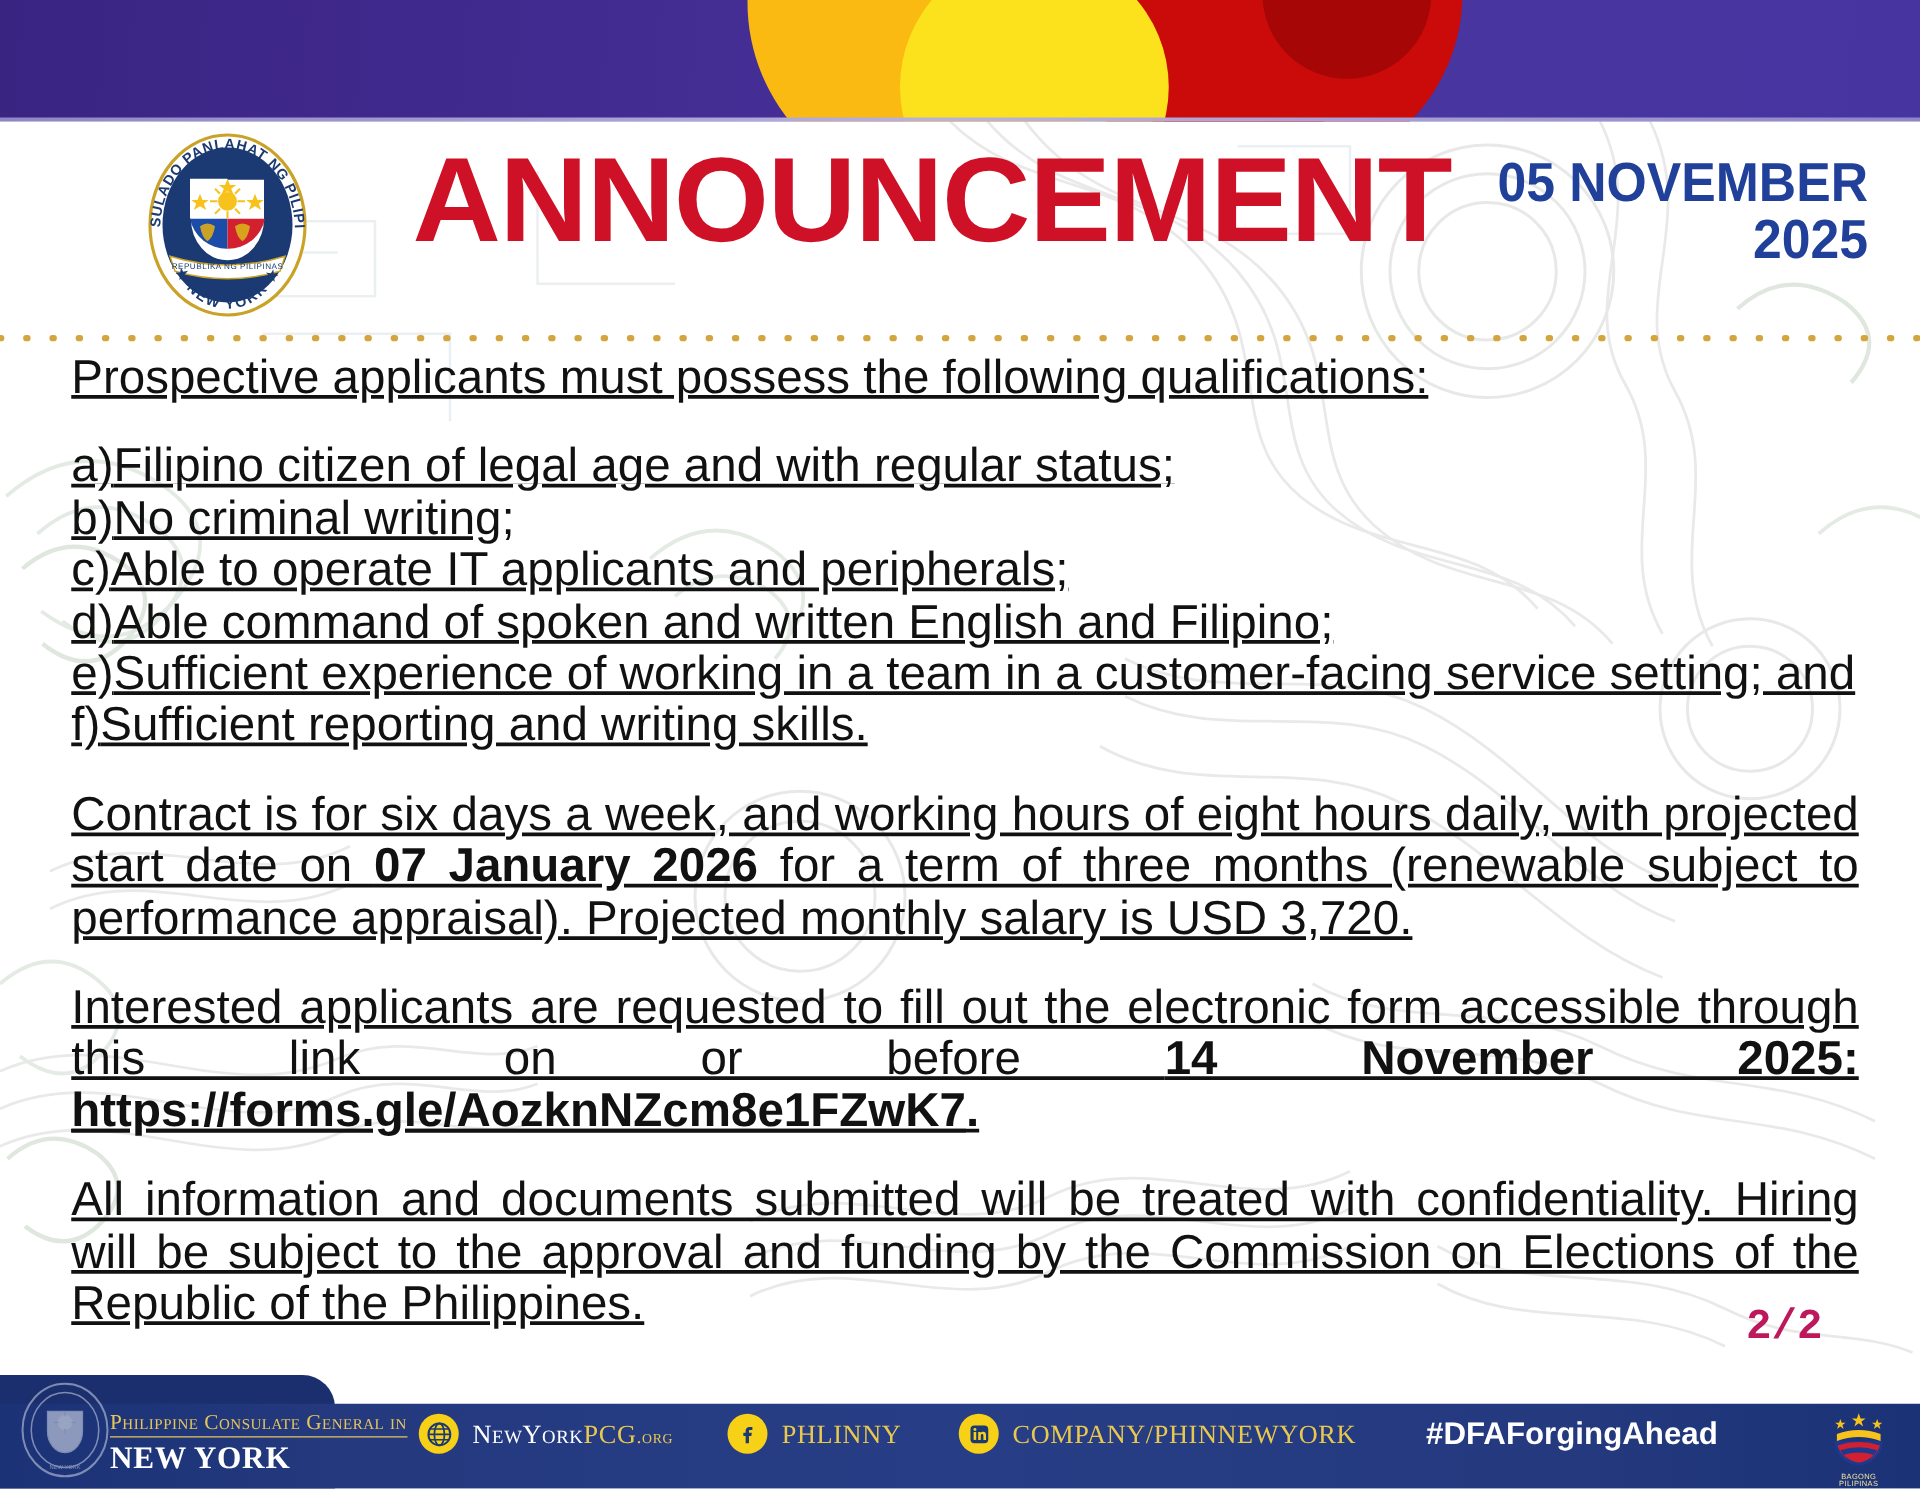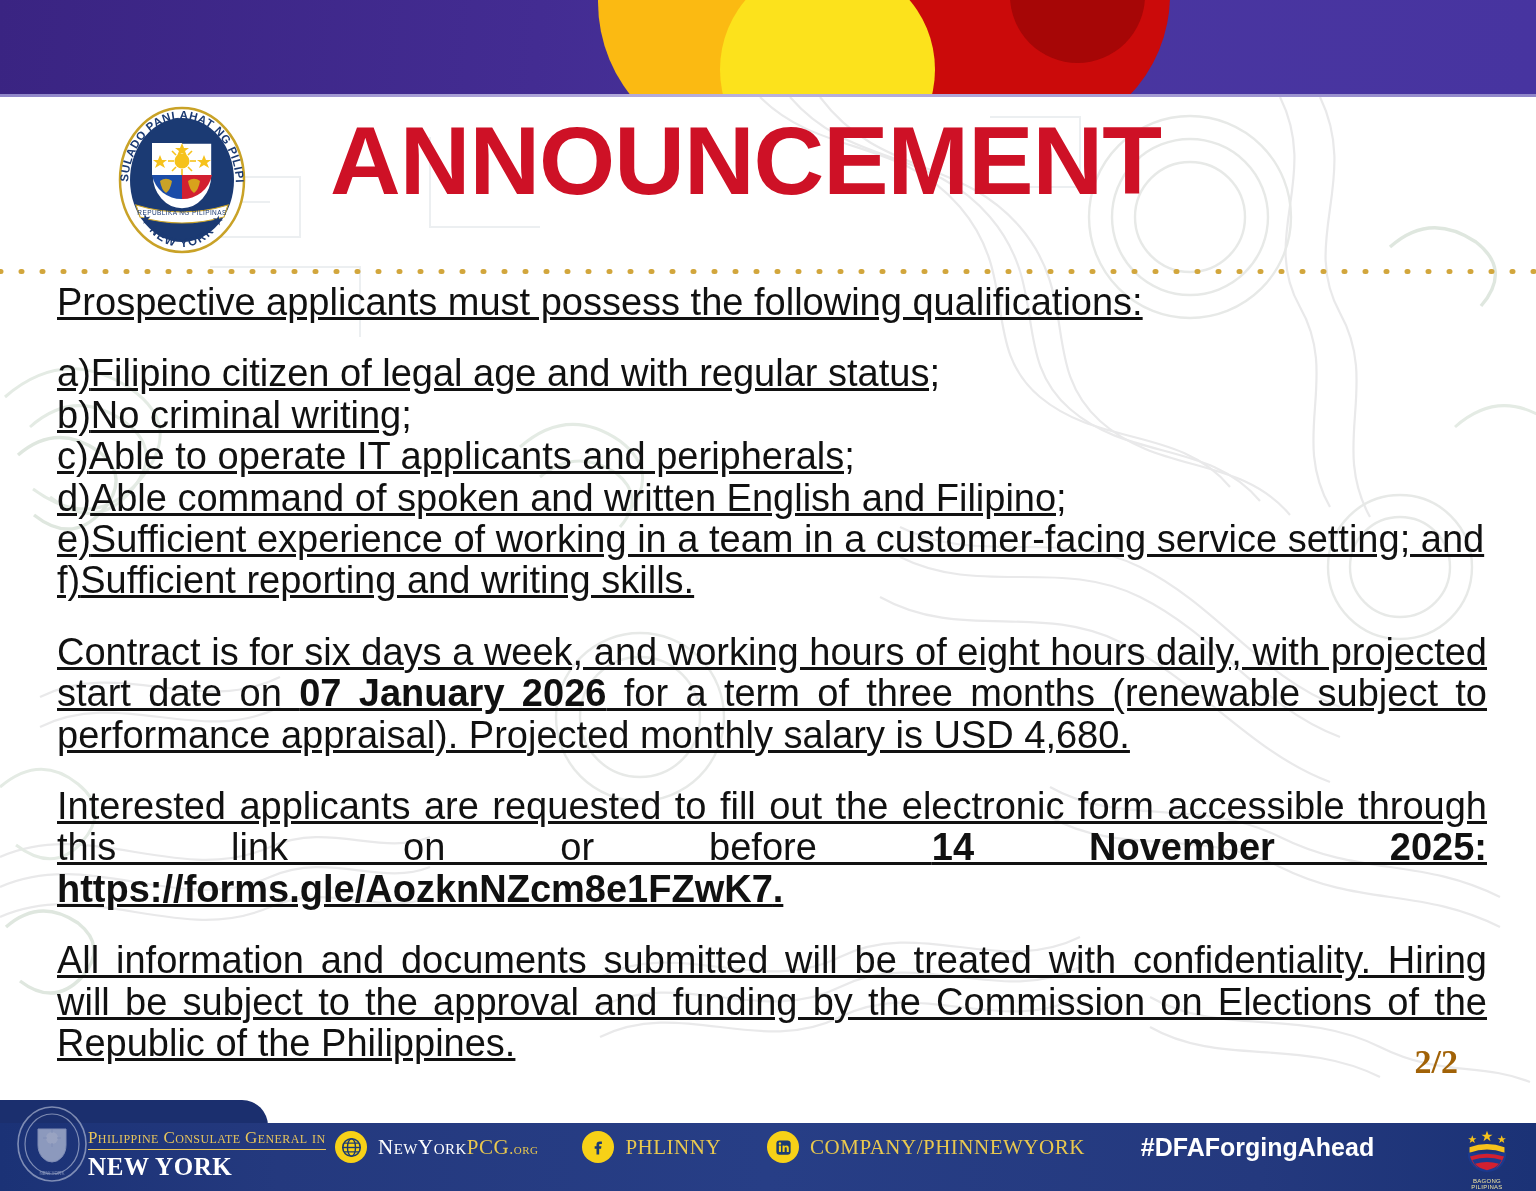--- a/index.html
+++ b/index.html
@@ -72,22 +72,22 @@
   }
   .para{margin:0 0 0 0;}
   .gap{height:30px;}
   .just{text-align:justify;text-align-last:left;}
   .lst{white-space:nowrap;}
   b{font-weight:bold;}
   .ulink{font-weight:bold;text-decoration:underline;}
 
   .pagenum{
     position:absolute;right:78px;top:1043px;
-    font-family:Liberation Serif, serif;
-    font-weight:bold;font-size:34px;color:#a16207;z-index:3;
+    font-family:Liberation Mono, monospace;
+    font-weight:bold;font-size:34px;color:#be185d;z-index:3;
   }
 
   
   .footer{
     position:absolute;left:0;bottom:0;width:1536px;height:68px;z-index:6;
     background:linear-gradient(90deg,#1b3276 0%,#24397e 18%,#273e86 50%,#24397e 82%,#1b3276 100%);
   }
   .footer-notch{
     position:absolute;left:0;bottom:0;width:268px;height:91px;z-index:5;
     background:#1b2f6e;
@@ -246,20 +246,24 @@
           <textPath href="#arcTop" startOffset="50%" text-anchor="middle">KONSULADO PANLAHAT NG PILIPINAS</textPath>
         </text>
         <text font-family="'Liberation Sans',sans-serif" font-size="11.5" font-weight="bold" fill="#1B3A73" letter-spacing="1.6">
           <textPath href="#arcBot" startOffset="50%" text-anchor="middle">★ NEW YORK ★</textPath>
         </text>
       </svg>
     </div>
 
     <div class="announce">ANNOUNCEMENT</div>
 
+    <div class="date-block">
+      <div>05 NOVEMBER</div>
+      <div>2025</div>
+    </div>
   </div>
 
   <div class="dotline">
     <svg width="1536" height="9">
       <line x1="0" y1="4.5" x2="1536" y2="4.5" stroke="#D2A63C" stroke-width="5" stroke-linecap="round" stroke-dasharray="1 20"></line>
     </svg>
   </div>
 
   <div class="body-wrap">
     <div class="body-inner">
@@ -271,21 +275,21 @@
         <div class="para lst"><span>a)</span><span>Filipino citizen of legal age and with regular status;</span></div>
         <div class="para lst"><span>b)</span><span>No criminal writing;</span></div>
         <div class="para lst"><span>c)</span><span>Able to operate IT applicants and peripherals;</span></div>
         <div class="para lst"><span>d)</span><span>Able command of spoken and written English and Filipino;</span></div>
         <div class="para lst"><span>e)</span><span>Sufficient experience of working in a team in a customer-facing service setting; and</span></div>
         <div class="para lst"><span>f)</span><span>Sufficient reporting and writing skills.</span></div>
       </div>
 
       <div class="gap"></div>
 
-      <p class="para just"><span>Contract is for six days a week, and working hours of eight hours daily, with projected start date on </span><b>07 January 2026</b><span> for a term of three months (renewable subject to performance appraisal). Projected monthly salary is USD 4,680.</span></p>
+      <p class="para just"><span>Contract is for six days a week, and working hours of eight hours daily, with projected start date on </span><b>07 January 2026</b><span> for a term of three months (renewable subject to performance appraisal). Projected monthly salary is USD 3,720.</span></p>
 
       <div class="gap"></div>
 
       <p class="para just"><span>Interested applicants are requested to fill out the electronic form accessible through this link on or before </span><b>14 November 2025: </b><span class="ulink">https://forms.gle/AozknNZcm8e1FZwK7</span><b>.</b></p>
 
       <div class="gap"></div>
 
       <p class="para just">All information and documents submitted will be treated with confidentiality. Hiring will be subject to the approval and funding by the Commission on Elections of the Republic of the Philippines.</p>
     </div>
   </div>

